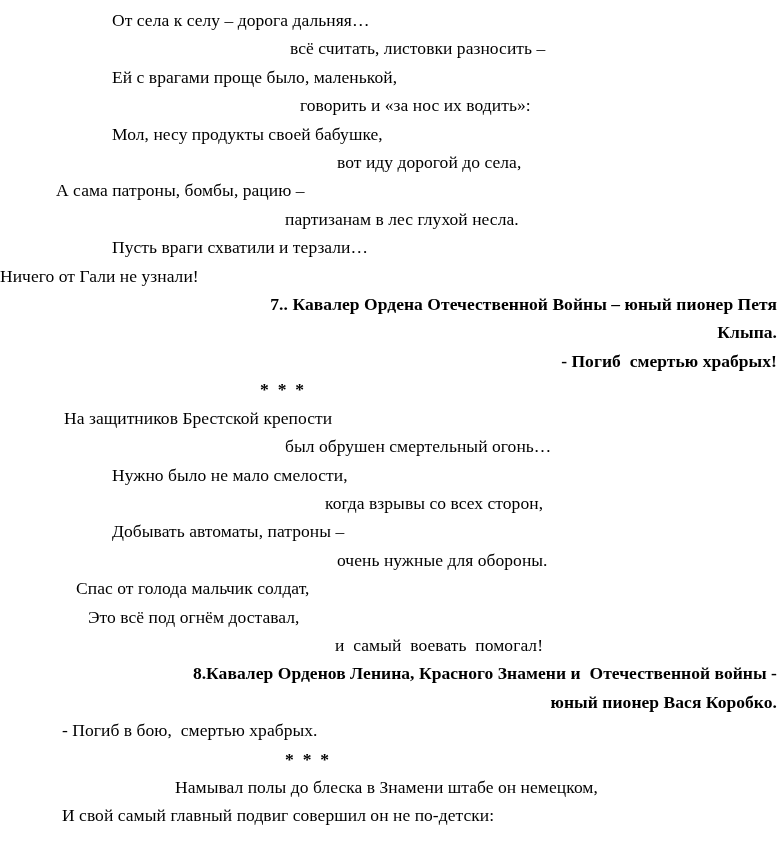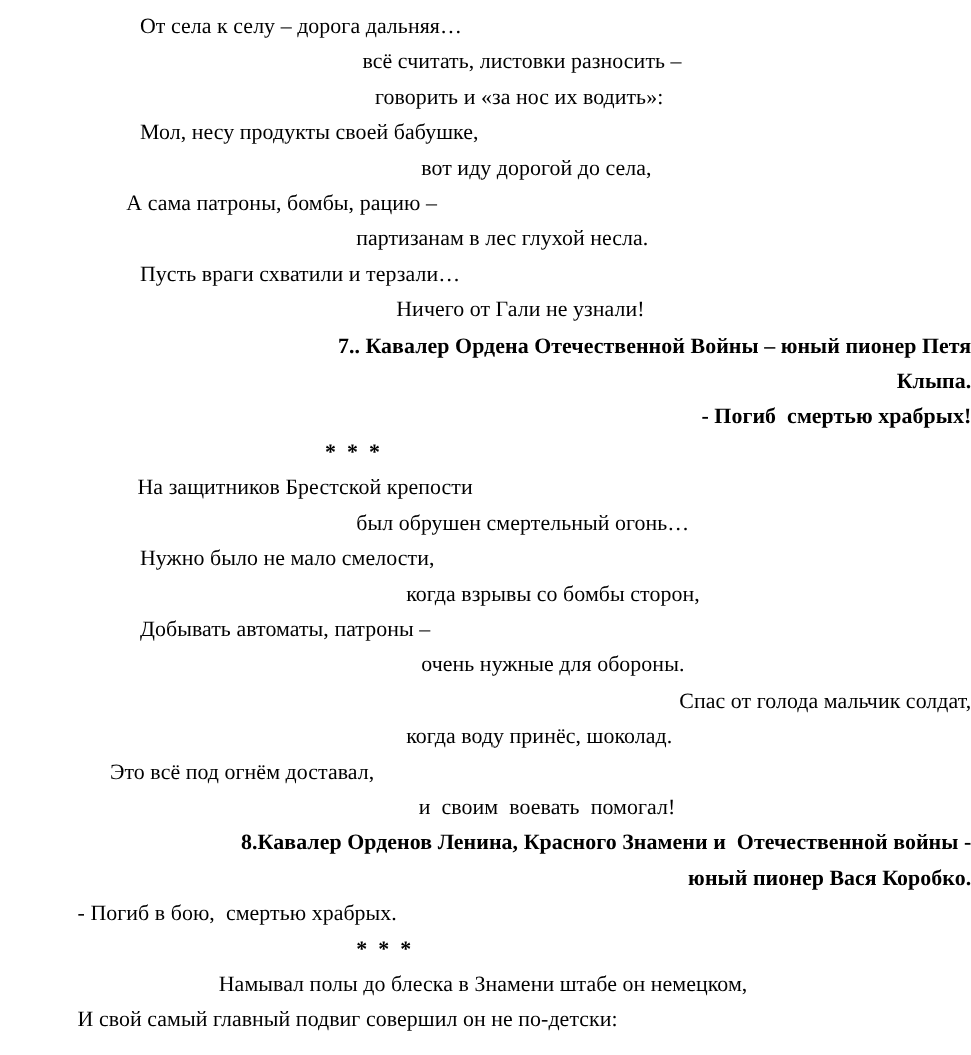--- a/index.html
+++ b/index.html
@@ -47,47 +47,47 @@
   }
 </style>
 </head>
 <body style="background: rgb(255, 255, 255);">
 
 <div id="page" style="background: rgb(255, 255, 255);">
   <div id="content">
       <div class="block">
         <div class="line" style="padding-left: 112px;">От села к селу – дорога дальняя…</div>
         <div class="line" style="padding-left: 290px;">всё считать, листовки разносить –</div>
+        <div class="line" style="padding-left: 112px;">Ей с врагами проще было, маленькой,</div>
         <div class="line" style="padding-left: 300px;">говорить и «за нос их водить»:</div>
         <div class="line" style="padding-left: 112px;">Мол, несу продукты своей бабушке,</div>
         <div class="line" style="padding-left: 337px;">вот иду дорогой до села,</div>
-        <div class="line" style="padding-left: 101px;">А сама патроны, бомбы, рацию –</div>
+        <div class="line" style="padding-left: 56px;">А сама патроны, бомбы, рацию –</div>
         <div class="line" style="padding-left: 285px;">партизанам в лес глухой несла.</div>
         <div class="line" style="padding-left: 112px;">Пусть враги схватили и терзали…</div>
-        <div class="line" style="padding-left: 317px;">Ничего от Гали не узнали!</div>
+        <div class="line" style="">Ничего от Гали не узнали!</div>
       </div>
       <div class="block">
         <div class="line bold" style="padding-left: 112px;">7.. Кавалер Ордена Отечественной Войны – юный пионер Петя</div>
         <div class="line bold" style="padding-left: 112px;">Клыпа.</div>
         <div class="line bold" style="padding-left: 112px;">- Погиб  смертью храбрых!</div>
       </div>
       <div class="block">
         <div class="stars" style="padding-left: 260px;">*  *  *</div>
       </div>
       <div class="block">
-        <div class="line" style="padding-left: 110px;">На защитников Брестской крепости</div>
+        <div class="line" style="padding-left: 64px;">На защитников Брестской крепости</div>
         <div class="line" style="padding-left: 285px; font-family: Liberation Serif, serif;">был обрушен смертельный огонь…</div>
         <div class="line" style="padding-left: 112px;">Нужно было не мало смелости,</div>
-        <div class="line" style="padding-left: 325px;">когда взрывы со бомбы сторон,</div>
+        <div class="line" style="padding-left: 325px;">когда взрывы со всех сторон,</div>
         <div class="line" style="padding-left: 112px;">Добывать автоматы, патроны –</div>
         <div class="line" style="padding-left: 337px;">очень нужные для обороны.</div>
-        <div class="line" style="padding-left: 76px; text-align: right;">Спас от голода мальчик солдат,</div>
-        <div class="line" style="padding-left: 325px;">когда воду принёс, шоколад.</div>
+        <div class="line" style="padding-left: 76px;">Спас от голода мальчик солдат,</div>
         <div class="line" style="padding-left: 88px;">Это всё под огнём доставал,</div>
-        <div class="line" style="padding-left: 335px;">и  своим  воевать  помогал!</div>
+        <div class="line" style="padding-left: 335px;">и  самый  воевать  помогал!</div>
       </div>
       <div class="block">
         <div class="line bold" style="padding-left: 62px;">8.Кавалер Орденов Ленина, Красного Знамени и  Отечественной войны -</div>
         <div class="line bold" style="padding-left: 62px;">юный пионер Вася Коробко.</div>
         <div class="line" style="padding-left: 62px;">- Погиб в бою,  смертью храбрых.</div>
       </div>
       <div class="block">
         <div class="stars" style="padding-left: 285px;">*  *  *</div>
       </div>
       <div class="block">

